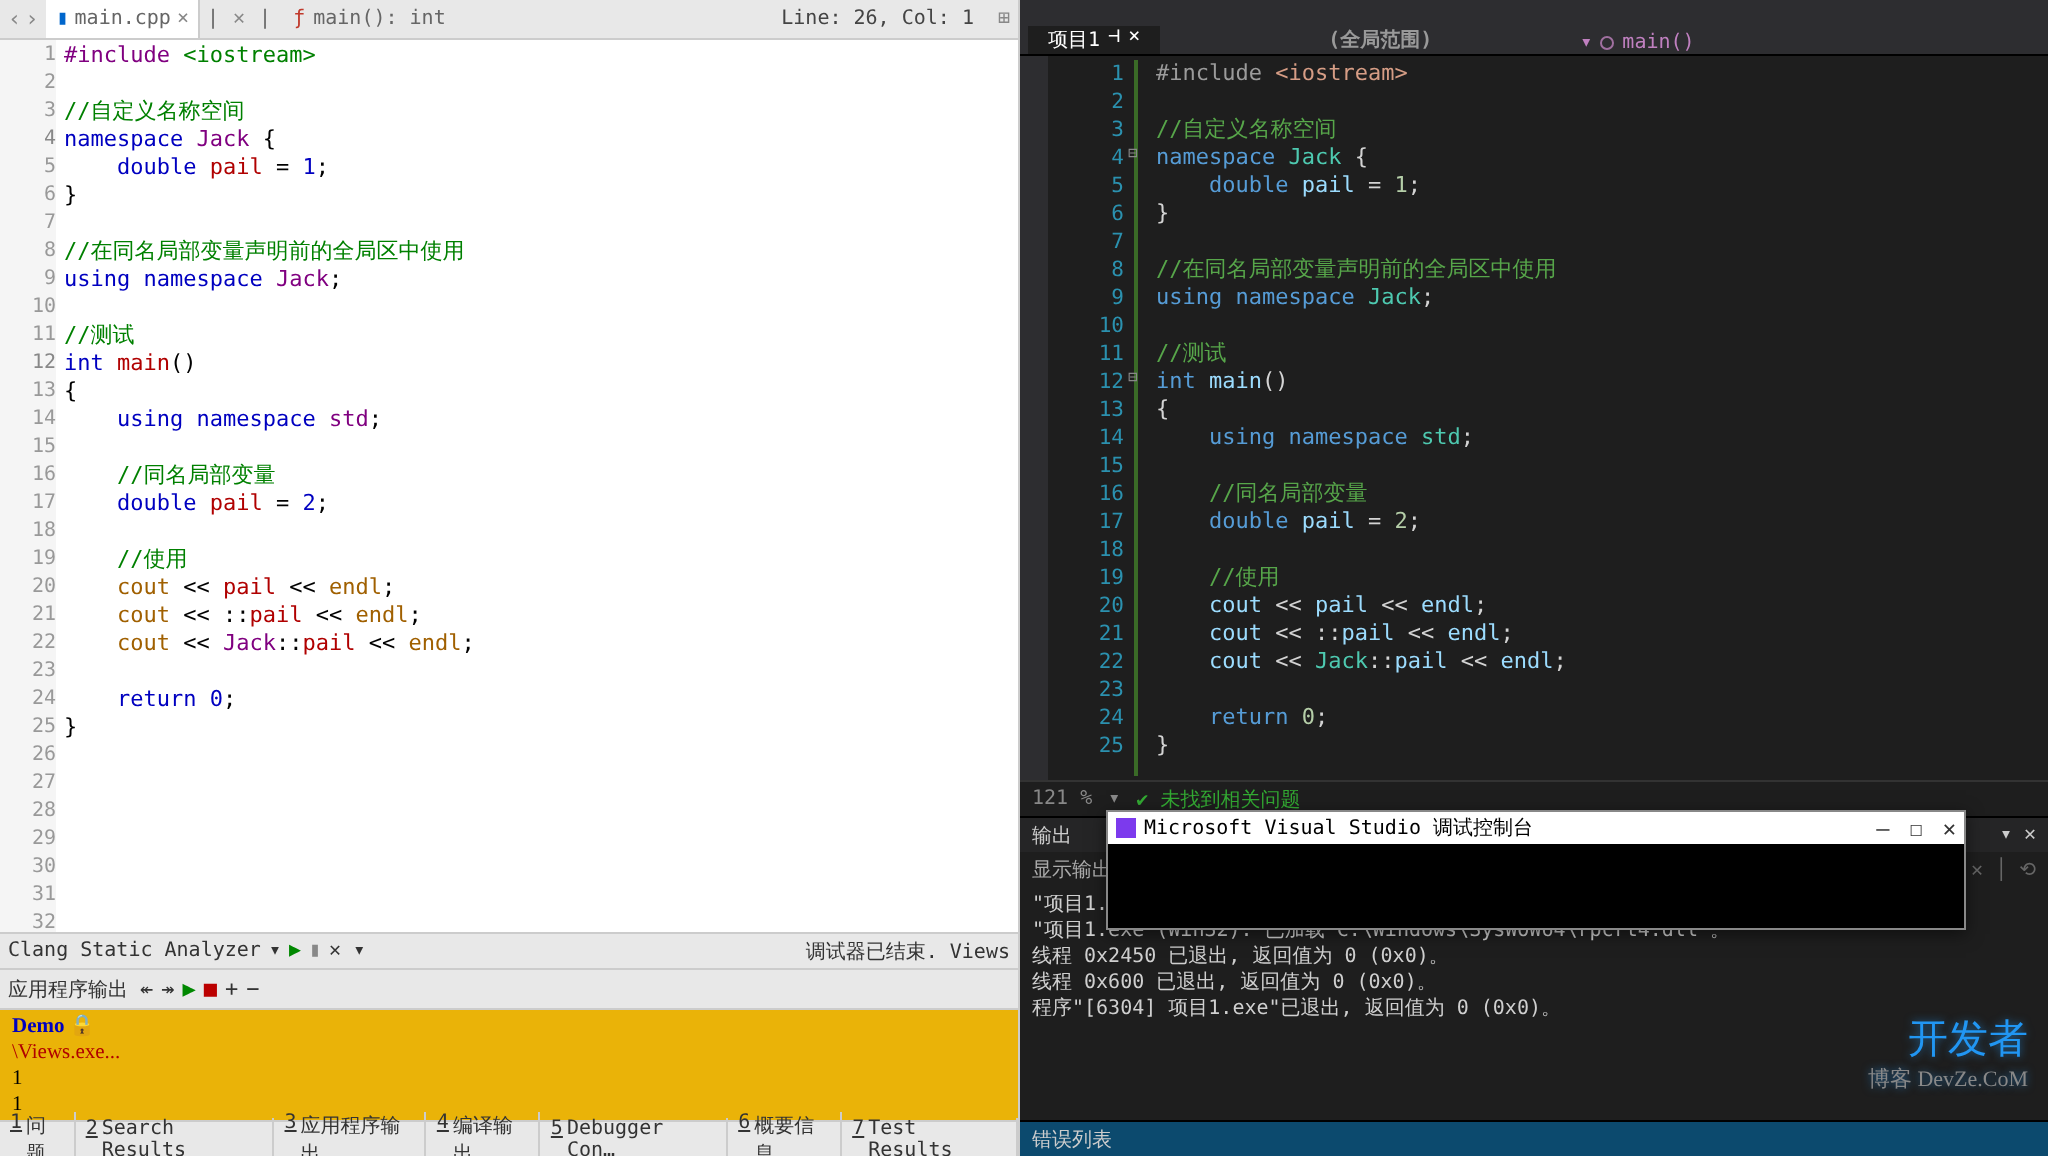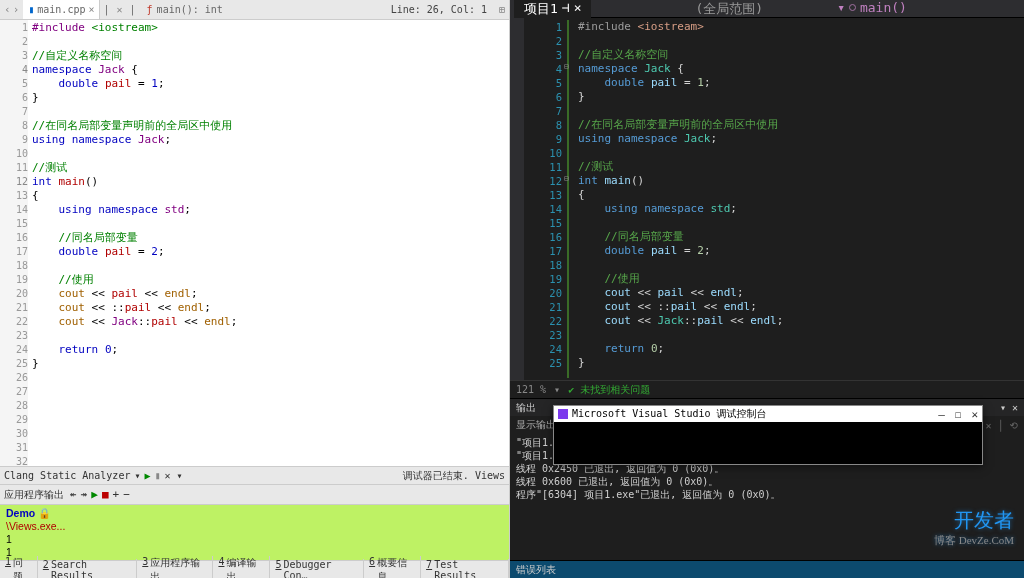--- a/index.html
+++ b/index.html
@@ -27,32 +27,32 @@
 .l-red { color: #b00000; }
 
 .l-status { height: 18px; background: #e8e8e8; border-top: 1px solid #ccc; display: flex; align-items: center; font-size: 10px; padding: 0 4px; color: #333; }
 .l-status-right { margin-left: auto; }
 .l-play { color: #080; }
 
 .l-toolbar2 { height: 20px; background: #e8e8e8; border-top: 1px solid #ccc; display: flex; align-items: center; font-size: 10px; padding: 0 4px; gap: 6px; color: #333; }
 .l-tb-icons { display: flex; gap: 4px; align-items: center; }
 .l-tb-icons span { font-size: 11px; }
 
-.l-console { flex: 0 0 56px; background: #bef264; border-top: 1px solid #ccc; font-family: Liberation Sans, sans-serif; font-size: 10.5px; padding: 2px 6px; line-height: 13px; overflow: hidden; }
+.l-console { flex: 0 0 56px; background: #eab308; border-top: 1px solid #ccc; font-family: Liberation Serif, serif; font-size: 10.5px; padding: 2px 6px; line-height: 13px; overflow: hidden; }
 .l-con-title { color: #0000c0; font-weight: bold; }
 .l-con-cmd { color: #b00000; }
 
 .l-tabs-btm { height: 18px; background: #e8e8e8; border-top: 1px solid #ccc; display: flex; align-items: center; font-size: 10px; color: #333; }
 .l-btmtab { padding: 0 5px; border-right: 1px solid #ccc; display: flex; gap: 2px; }
 .l-btmtab .n { text-decoration: underline; }
 
 
-.r-top { height: 18px; background: #2d2d30; display: flex; align-items: flex-start; font-size: 13px; border-bottom: 1px solid #000; }
+.r-top { height: 28px; background: #2d2d30; display: flex; align-items: flex-end; font-size: 10px; border-bottom: 1px solid #000; }
 .r-tab { padding: 0 10px; background: #1e1e1e; color: #fff; display: flex; gap: 4px; }
-.r-scope { margin-left: 96px; color: #999; padding: 0 8px; }
+.r-scope { margin-left: 76px; color: #999; padding: 0 8px; font-weight: bold; }
 .r-func { margin-left: 60px; color: #c080c0; padding: 0 6px; display: flex; gap: 4px; align-items: center; }
 .r-func .dot { width: 7px; height: 7px; border: 1px solid #a070a0; border-radius: 50%; }
 
 .r-editor { flex: 0 0 380px; display: flex; background: #1e1e1e; overflow: hidden; position: relative; }
 .r-gutter { width: 40px; text-align: right; color: #2b91af; font-size: 10.5px; line-height: 14px; padding-top: 2px; padding-right: 2px; }
 .r-foldcol { width: 10px; background: #1e1e1e; position: relative; }
 .r-foldcol::before { content:""; position:absolute; left:3px; top:2px; bottom:2px; width:2px; background: #3a6b27; }
 .r-foldmk { position: absolute; left: 0; font-size: 8px; color: #888; }
 .r-lines { flex: 1; padding: 2px 4px; font-family: Consolas, monospace; font-size: 11px; line-height: 14px; white-space: pre; }
 .r-gray { color: #9b9b9b; }

